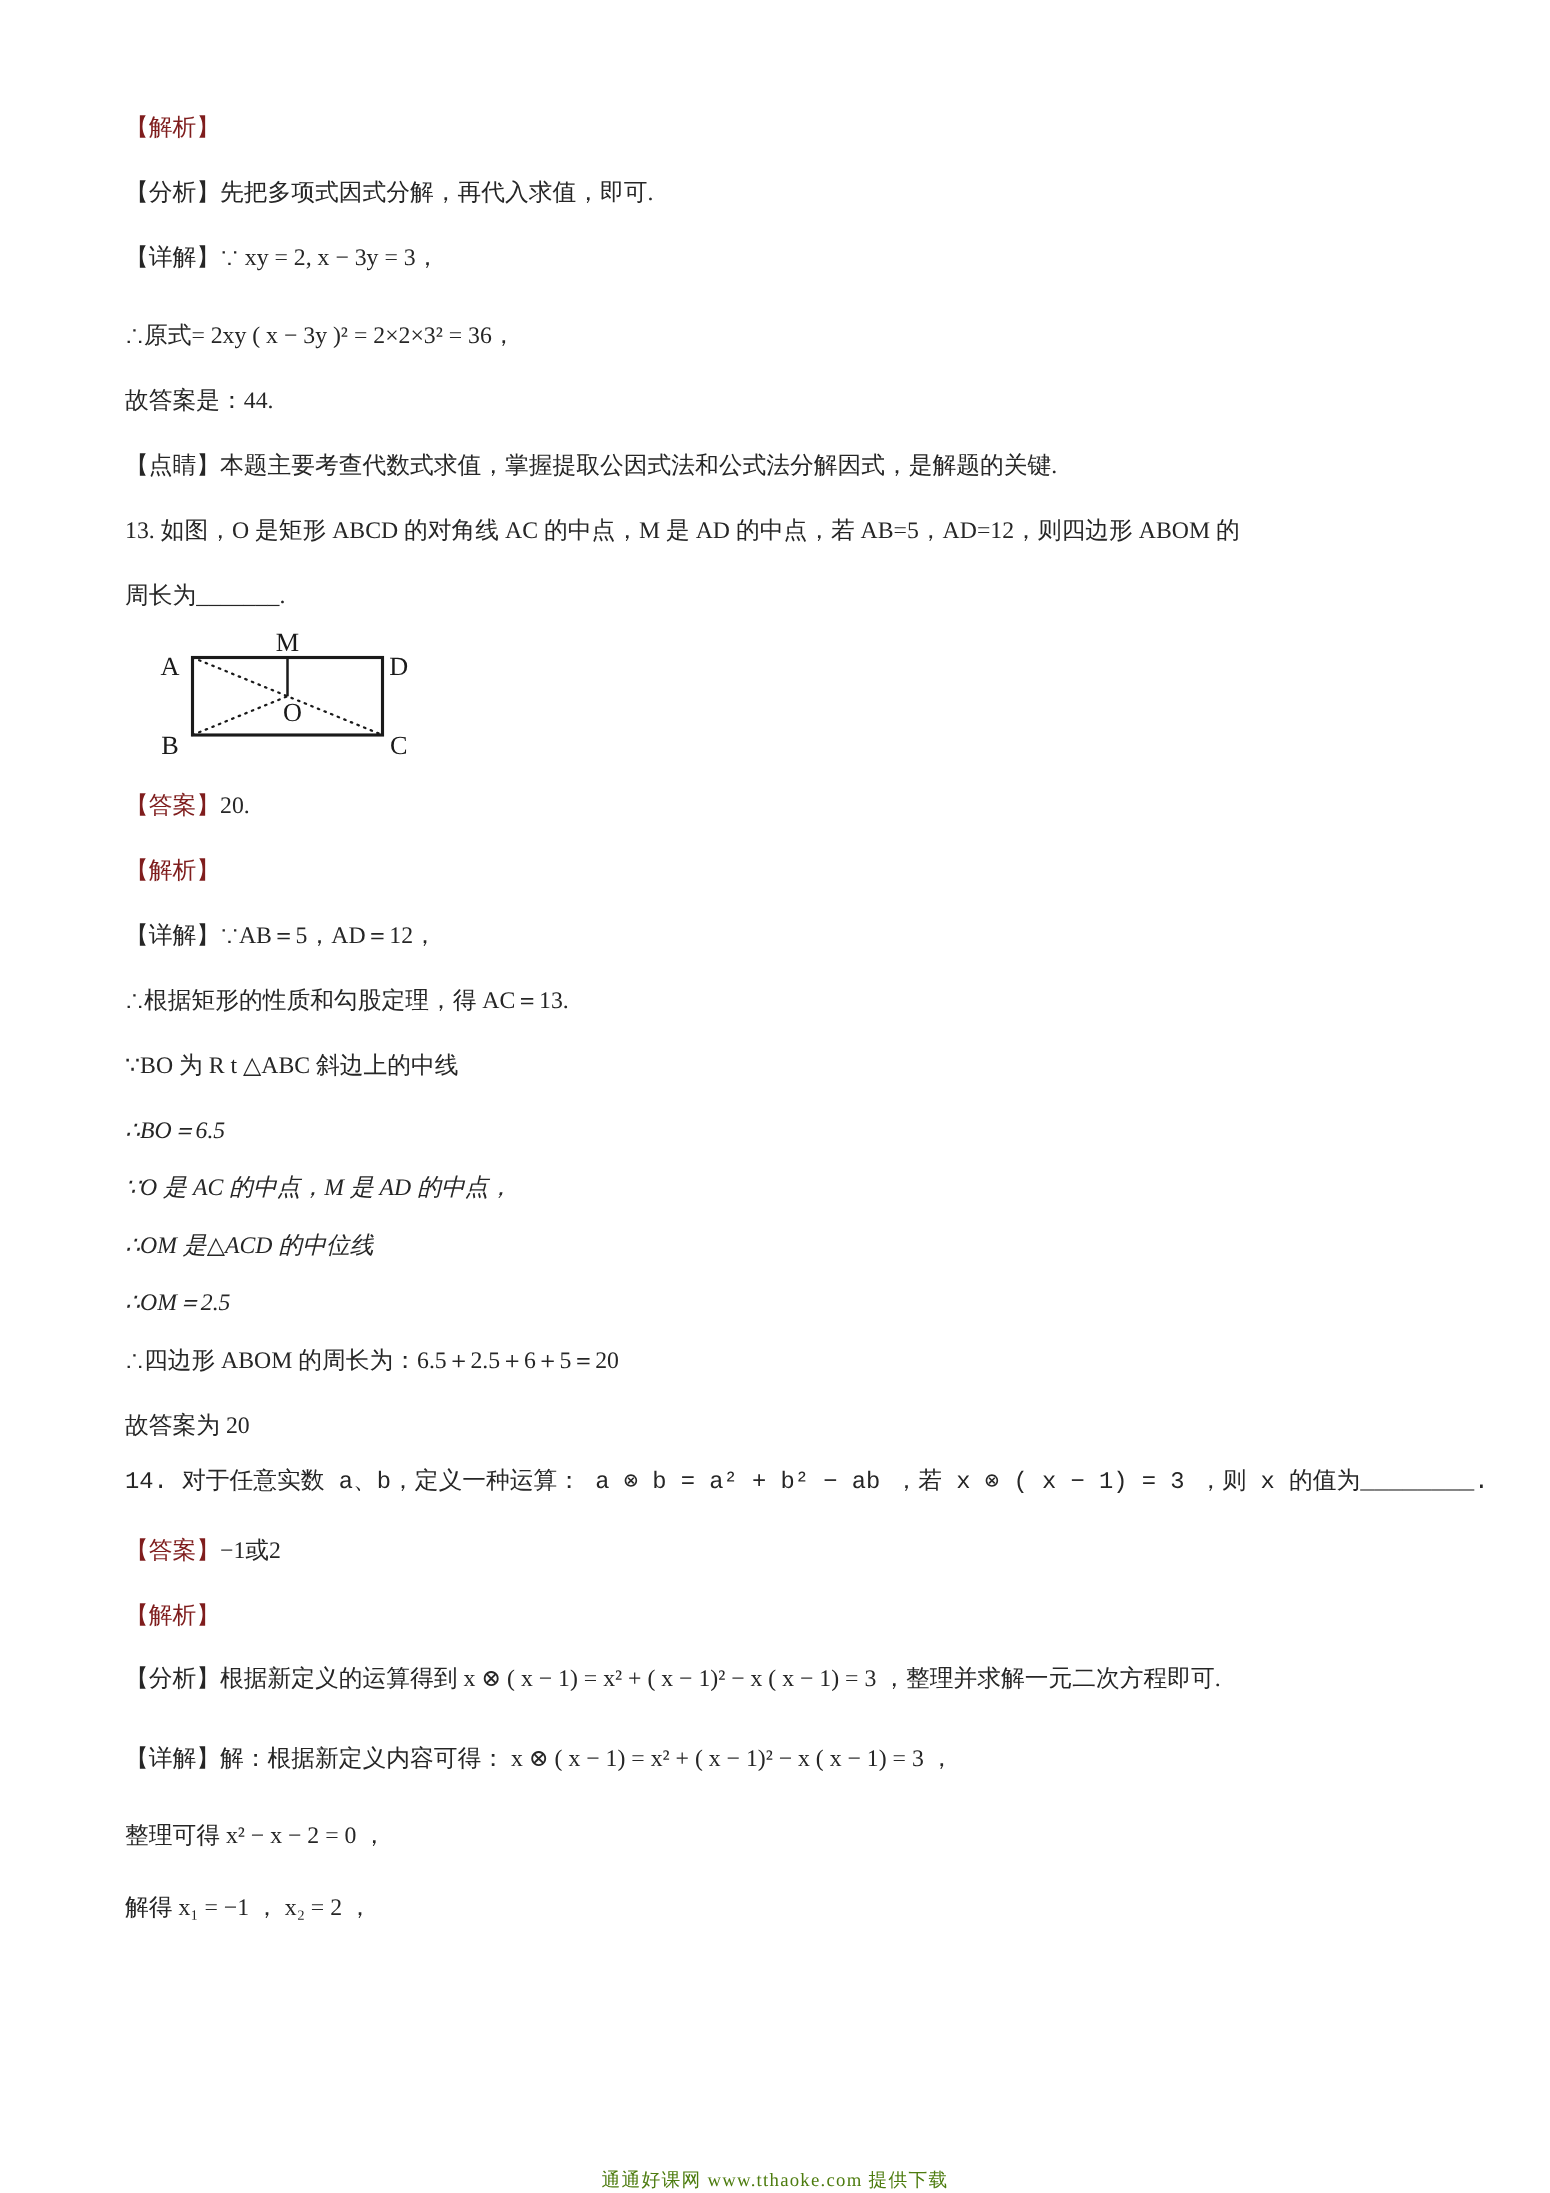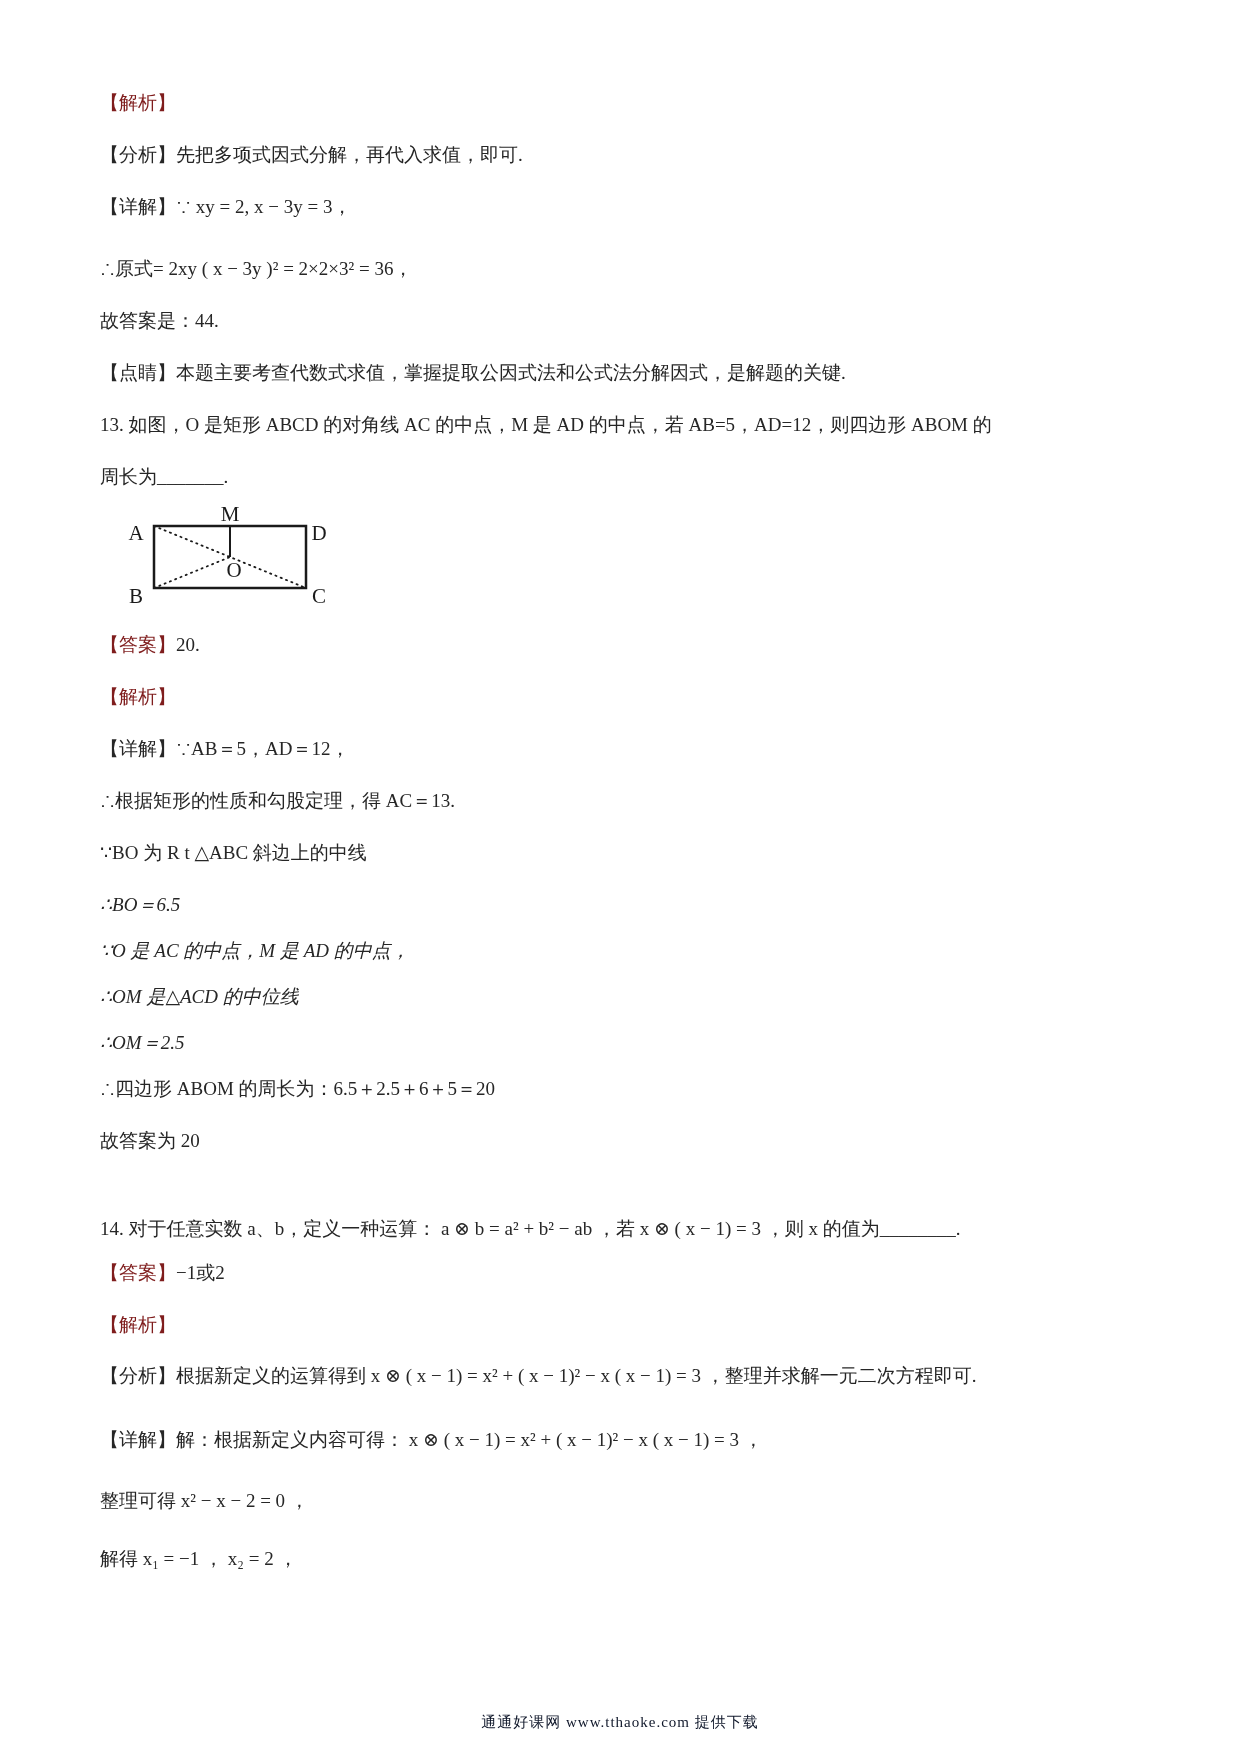--- a/index.html
+++ b/index.html
@@ -27,45 +27,45 @@
     margin: 0 0 30px 0;
     white-space: nowrap;
     color: #262626;
   }
   .line .tag { color: #7f1d1d; }
   .line .txt { color: #262626; }
   
   .mb-sm  { margin-bottom: 24px; font-style: italic; }
   .mb-md  { margin-bottom: 26px; }
   .mb-lg  { margin-bottom: 36px; }
-  .mb-xl  { margin-bottom: 64px; }
+  .mb-xl  { margin-bottom: 20px; }
   .mb-fig { margin-bottom: 18px; }
   .tall   { line-height: 30px; margin-bottom: 26px; }
-  .t14    { line-height: 26px; margin-bottom: 20px; }
+  .t14    { line-height: 26px; margin-bottom: 32px; font-family: Liberation Mono, monospace; }
   .tf     { line-height: 28px; margin-bottom: 36px; }
   .figure-wrap {
     margin: 0 0 16px 6px;
     width: 230px;
     height: 112px;
   }
   .figure-wrap svg { display: block; }
   .fig-label {
     font-family: "Liberation Serif", "DejaVu Serif", serif;
     font-size: 21px;
     fill: #1a1a1a;
   }
   .footer {
     position: absolute;
     left: 0;
     right: 0;
-    bottom: 22px;
+    bottom: 0;
     text-align: center;
     font-size: 15px;
     letter-spacing: 1px;
-    color: #0f172a;
+    color: #4d7c0f;
   }
 </style>
 </head>
 <body>
 
 <div class="content">
 
   <div class="line"><span class="tag">【解析】</span><span class="txt"></span></div>
 
   <div class="line"><span class="tag"></span><span class="txt">【分析】先把多项式因式分解，再代入求值，即可.</span></div>

